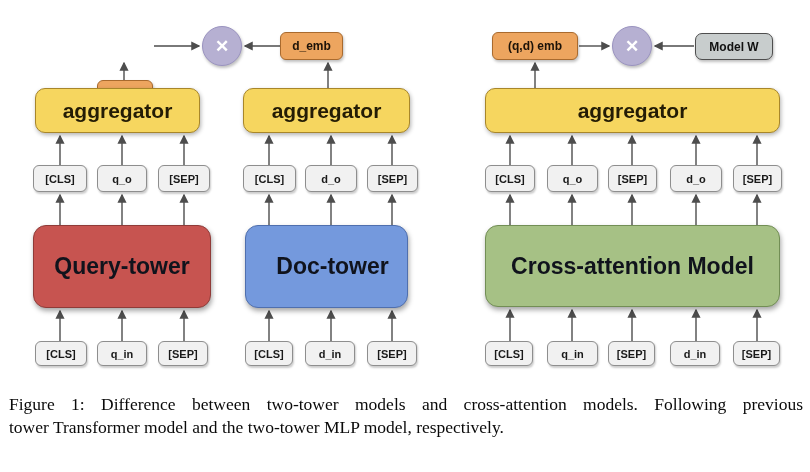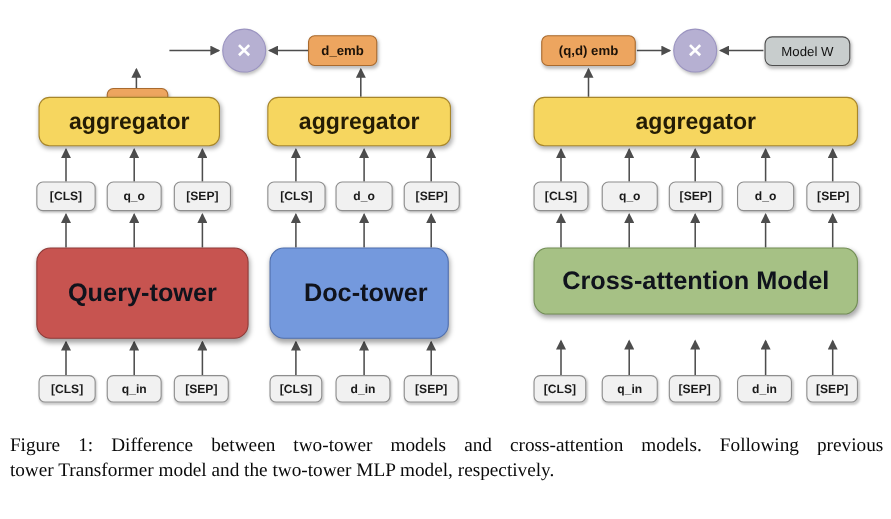--- a/index.html
+++ b/index.html
@@ -16,21 +16,21 @@
        font-size:12px;font-weight:bold;color:#1c1208;
        box-shadow:1px 2px 3px rgba(0,0,0,0.25);}
   
   .mult{background:var(--circle_fill,#b6b0d2);border:1.5px solid var(--circle_border,#9a93c0);
         border-radius:50%;display:flex;align-items:center;justify-content:center;
         color:#ffffff;font-size:17px;font-weight:bold;
         box-shadow:1px 2px 3px rgba(0,0,0,0.25);}
   
   .modelw{background:var(--model_fill,#c8cdcd);border:1.6px solid var(--model_border,#4e4e4e);
         border-radius:7px;display:flex;align-items:center;justify-content:center;
-        font-size:12px;font-weight:normal;color:#111;
+        font-size:12px;font-weight:bold;color:#111;
         box-shadow:1px 2px 3px rgba(0,0,0,0.25);}
   
   .agg{background:var(--agg_fill,#f6d65f);border:1.6px solid var(--agg_border,#a8862a);
        border-radius:10px;display:flex;align-items:center;justify-content:center;
        font-size:21px;color:#241c05;
        box-shadow:1px 2px 4px rgba(0,0,0,0.3);}
   
   .tok{background:var(--token_fill,#f1f1f1);border:1.2px solid var(--token_border,#8e8e8e);
        border-radius:6px;display:flex;align-items:center;justify-content:center;
        font-size:11px;color:#1a1a1a;
@@ -124,23 +124,23 @@
   <div class="abs tok" style="left:158px;top:165px;width:52px;height:27px;">[SEP]</div>
   <div class="abs tok" style="left:243px;top:165px;width:53px;height:27px;">[CLS]</div>
   <div class="abs tok" style="left:305px;top:165px;width:52px;height:27px;">d_o</div>
   <div class="abs tok" style="left:367px;top:165px;width:51px;height:27px;">[SEP]</div>
   <div class="abs tok" style="left:485px;top:165px;width:50px;height:27px;">[CLS]</div>
   <div class="abs tok" style="left:547px;top:165px;width:51px;height:27px;">q_o</div>
   <div class="abs tok" style="left:608px;top:165px;width:49px;height:27px;">[SEP]</div>
   <div class="abs tok" style="left:670px;top:165px;width:52px;height:27px;">d_o</div>
   <div class="abs tok" style="left:733px;top:165px;width:49px;height:27px;">[SEP]</div>
 
-  <div class="abs tower query" style="left:33px;top:225px;width:193px;height:83px;">Query-tower</div>
+  <div class="abs tower query" style="left:33px;top:225px;width:178px;height:83px;">Query-tower</div>
   <div class="abs tower doc" style="left:245px;top:225px;width:163px;height:83px;">Doc-tower</div>
-  <div class="abs tower cross" style="left:485px;top:225px;width:295px;height:61px;">Cross-attention Model</div>
+  <div class="abs tower cross" style="left:485px;top:225px;width:295px;height:82px;">Cross-attention Model</div>
 
   <div class="abs tok" style="left:35px;top:341px;width:52px;height:25px;">[CLS]</div>
   <div class="abs tok" style="left:97px;top:341px;width:50px;height:25px;">q_in</div>
   <div class="abs tok" style="left:158px;top:341px;width:50px;height:25px;">[SEP]</div>
   <div class="abs tok" style="left:245px;top:341px;width:48px;height:25px;">[CLS]</div>
   <div class="abs tok" style="left:305px;top:341px;width:50px;height:25px;">d_in</div>
   <div class="abs tok" style="left:367px;top:341px;width:50px;height:25px;">[SEP]</div>
   <div class="abs tok" style="left:485px;top:341px;width:48px;height:25px;">[CLS]</div>
   <div class="abs tok" style="left:547px;top:341px;width:51px;height:25px;">q_in</div>
   <div class="abs tok" style="left:608px;top:341px;width:47px;height:25px;">[SEP]</div>

